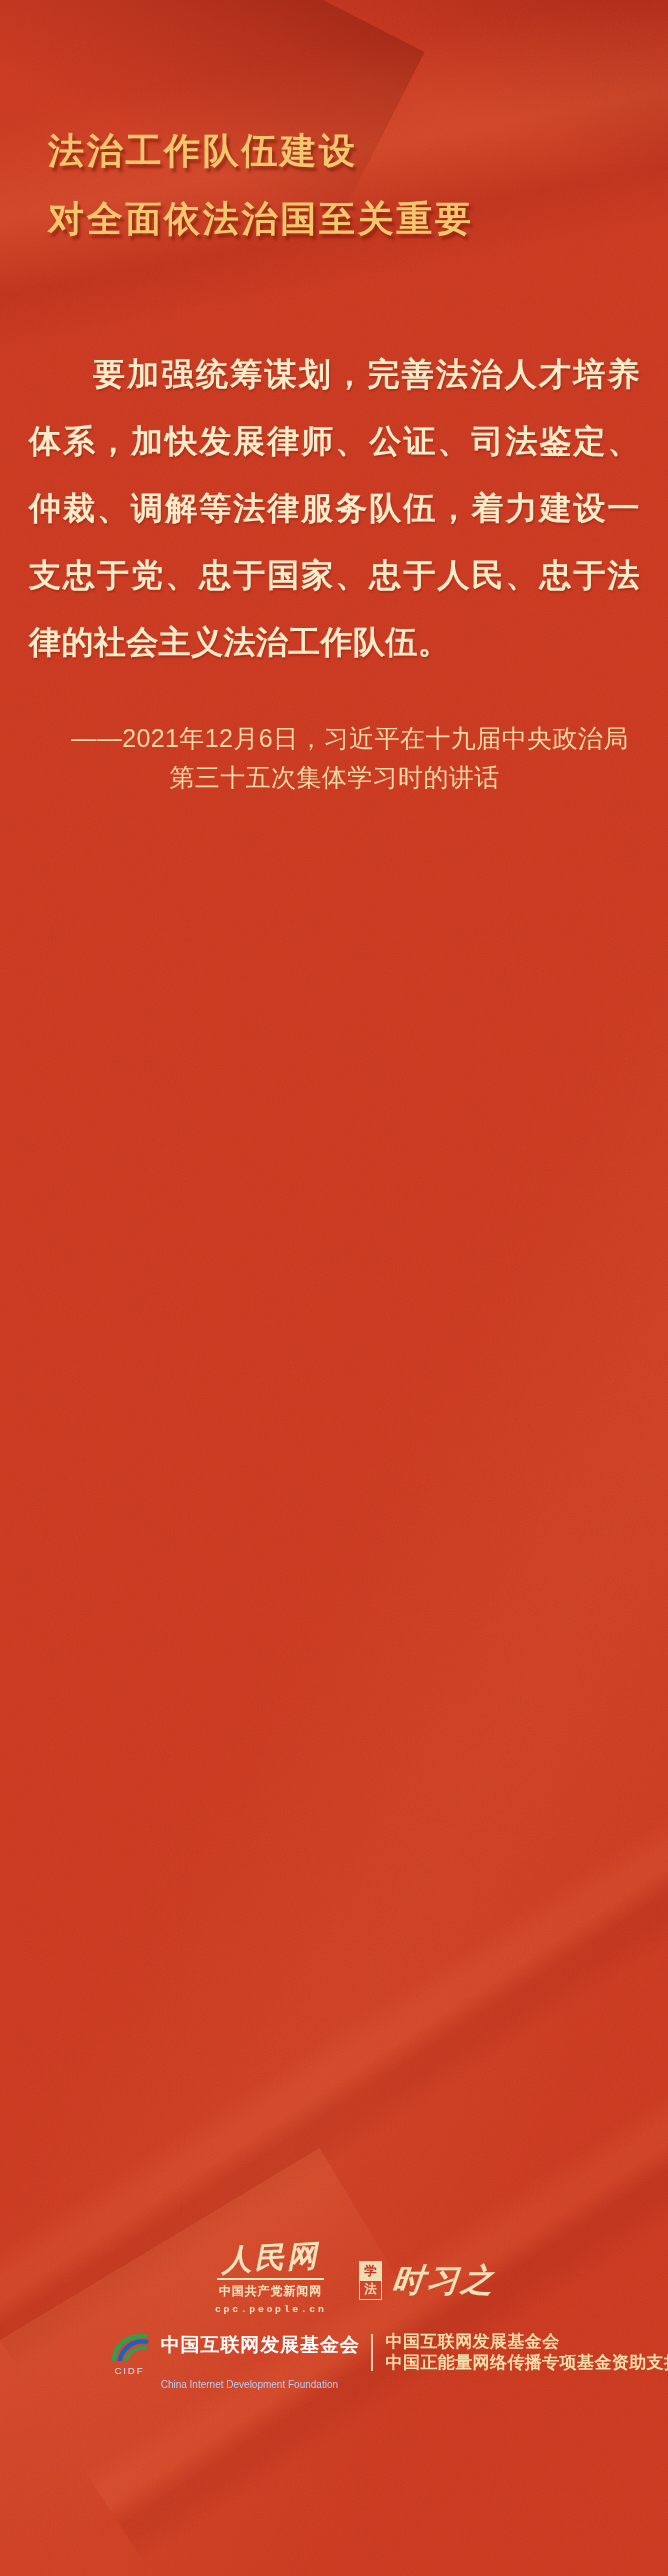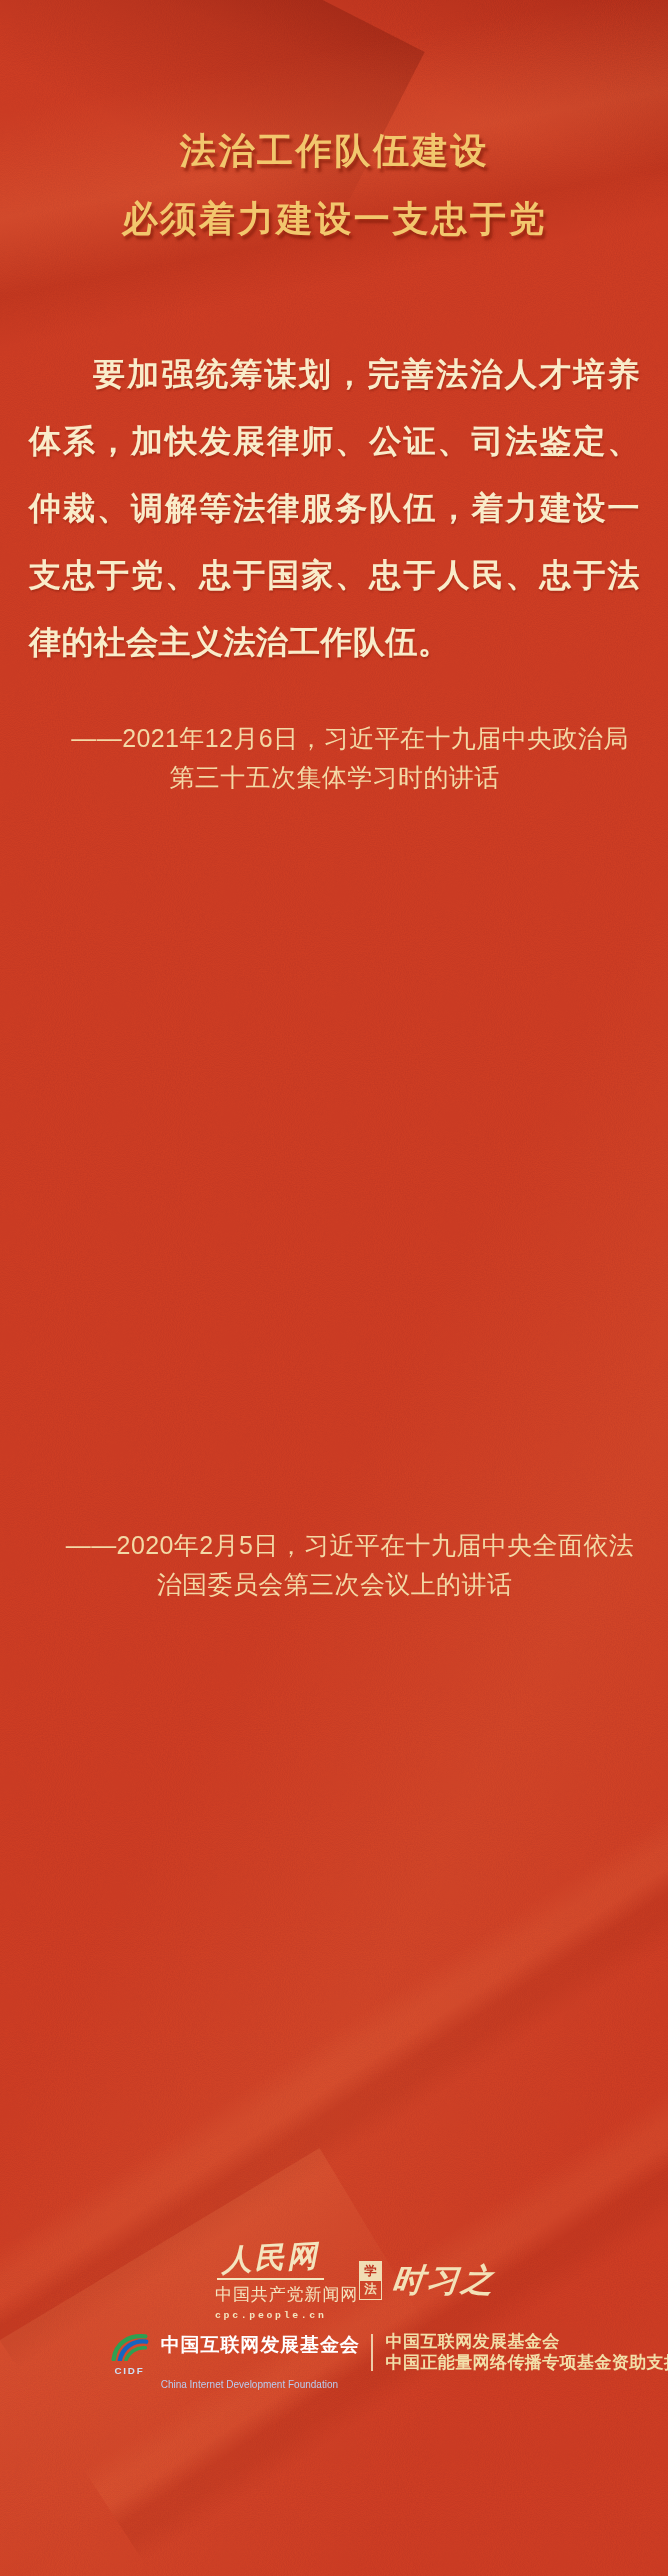--- a/index.html
+++ b/index.html
@@ -20,21 +20,21 @@
     background:linear-gradient(rgba(255,148,88,0) 0%, rgba(255,158,96,.14) 45%, rgba(140,28,10,.16) 78%, rgba(140,28,10,0) 100%); }
   .crease-b { top:1944px; right:-196px; width:892px; height:446px; transform:rotate(-33deg);
     background:repeating-linear-gradient( rgba(255,150,90,0) 0px 62px, rgba(255,150,90,.10) 89px 107px,
       rgba(130,22,8,.12) 129px 147px, rgba(255,150,90,0) 174px 232px); }
   .crease-c { top:2301px; left:-232px; width:678px; height:303px; transform:rotate(-31deg);
     background:linear-gradient(rgba(255,160,100,.14) 0%, rgba(255,160,100,0) 70%); }
   .crease-d { top:-80px; left:-125px; width:500px; height:339px; transform:rotate(27deg);
     background:linear-gradient(rgba(95,14,5,.28) 0%, rgba(95,14,5,0) 60%); }
   .texture { position:absolute; inset:0; width:100%; height:100%; mix-blend-mode:overlay; opacity:.45; pointer-events:none; }
 
-  .title-block { position:absolute; top:117px; left:0; right:0; text-align:center; }
+  .title-block { position:absolute; top:117px; left:0; right:0; text-align:left;padding-left:48px; }
   .title-line {
     font-size:36px; line-height:68px; font-weight:bold; letter-spacing:2.7px;
     color:#f2c76d; text-shadow:2.7px 3.6px 2.7px rgba(118,22,6,.55);
   }
 
   .q {
     position:absolute; left:29px; right:29px; margin:0;
     font-size:32px; line-height:67px; font-weight:bold;
     color:#f9ecca; text-align:justify; text-indent:64px; letter-spacing:0.4px;
     text-shadow:0.9px 1.8px 1.8px rgba(118,24,8,.35);
@@ -46,37 +46,37 @@
     font-size:25px; line-height:39px; font-weight:normal;
     color:#f3d9a6; text-align:center; text-indent:31px; letter-spacing:0.4px;
   }
   .attr1 { top:719px; } .attr2 { top:1526px; } .attr3 { top:2000px; }
 
   
   .pm-block { position:absolute; left:215px; top:2239px; width:111px; text-align:center; color:#f4e5bf; }
   .pm-script { display:block; font-size:30px; line-height:37px; font-weight:bold; font-style:italic;
     letter-spacing:2.7px; transform:rotate(-3deg); }
   .pm-rule { height:1.8px; background:#f4e5bf; margin:1.8px 1.8px 3.6px; }
-  .pm-cn { font-size:17px; font-weight:normal; letter-spacing:0.9px; white-space:nowrap; }
+  .pm-cn { font-size:12px; font-weight:bold; letter-spacing:0.9px; white-space:nowrap; }
   .pm-url { font-size:9.8px; font-weight:bold; letter-spacing:2.7px; margin-top:3.6px;
     font-family:Liberation Mono, monospace; }
 
   .sx-block { position:absolute; left:359px; top:2261px; display:flex; align-items:flex-start; }
   .sx-badge { width:23px; height:39px; border:1.8px solid #f1ddb4; display:flex; flex-direction:column; }
   .sx-badge-top { flex:1; background:#f1ddb4; color:#bf3420; font-size:12.5px; font-weight:bold;
     display:flex; align-items:center; justify-content:center; }
   .sx-badge-bottom { flex:1; color:#f1ddb4; font-size:12.5px; font-weight:bold;
     display:flex; align-items:center; justify-content:center; }
   .sx-word { margin-left:9.8px; font-size:32px; line-height:39px; font-weight:bold; font-style:italic;
     color:#f3e2b8; transform:skewX(-6deg); letter-spacing:2.7px; }
 
   
   .cidf-row { position:absolute; left:109px; top:2332px; display:flex; align-items:flex-start; }
   .cidf-logo { width:41px; text-align:center; }
-  .cidf-abbr { font-size:9.8px; font-weight:bold; letter-spacing:1.8px; color:#cfe0f5; margin-top:0.9px; }
+  .cidf-abbr { font-size:9.8px; font-weight:normal; letter-spacing:1.8px; color:#cfe0f5; margin-top:0.9px; }
   .cidf-names { margin-left:10.7px; }
   .cidf-cn { font-size:19px; font-weight:bold; letter-spacing:0.9px; color:#ffffff; white-space:nowrap; }
   .cidf-en { font-size:10px; color:#b9cdf0; margin-top:21px; white-space:nowrap; }
   .cidf-divider { width:1.8px; height:37px; background:rgba(244,229,191,.85); margin:1.8px 12.5px 0 11.6px; }
   .support { color:#f2dfa9; font-weight:bold; font-size:17px; line-height:20.5px; letter-spacing:0.4px; }
   .support div { white-space:nowrap; }
 </style>
 </head>
 <body>
 
@@ -89,27 +89,26 @@
     </filter>
     <rect width="100%" height="100%" filter="url(#fab)"></rect>
   </svg>
   <div class="crease crease-a"></div>
   <div class="crease crease-b"></div>
   <div class="crease crease-c"></div>
   <div class="crease crease-d"></div>
 
   <header class="title-block">
     <div class="title-line">法治工作队伍建设</div>
-    <div class="title-line">必须着力建设一支忠于党</div>
+    <div class="title-line">对全面依法治国至关重要</div>
   </header>
 
   <p class="q q1">要加强统筹谋划，完善法治人才培养体系，加快发展律师、公证、司法鉴定、仲裁、调解等法律服务队伍，着力建设一支忠于党、忠于国家、忠于人民、忠于法律的社会主义法治工作队伍。</p>
   <p class="attr attr1">——2021年12月6日，习近平在十九届中央政治局第三十五次集体学习时的讲话</p>
 
-  <p class="attr attr2">——2020年2月5日，习近平在十九届中央全面依法治国委员会第三次会议上的讲话</p>
 
 
   <div class="pm-block">
     <span class="pm-script">人民网</span>
     <div class="pm-rule"></div>
     <div class="pm-cn">中国共产党新闻网</div>
     <div class="pm-url">cpc.people.cn</div>
   </div>
 
   <div class="sx-block">

